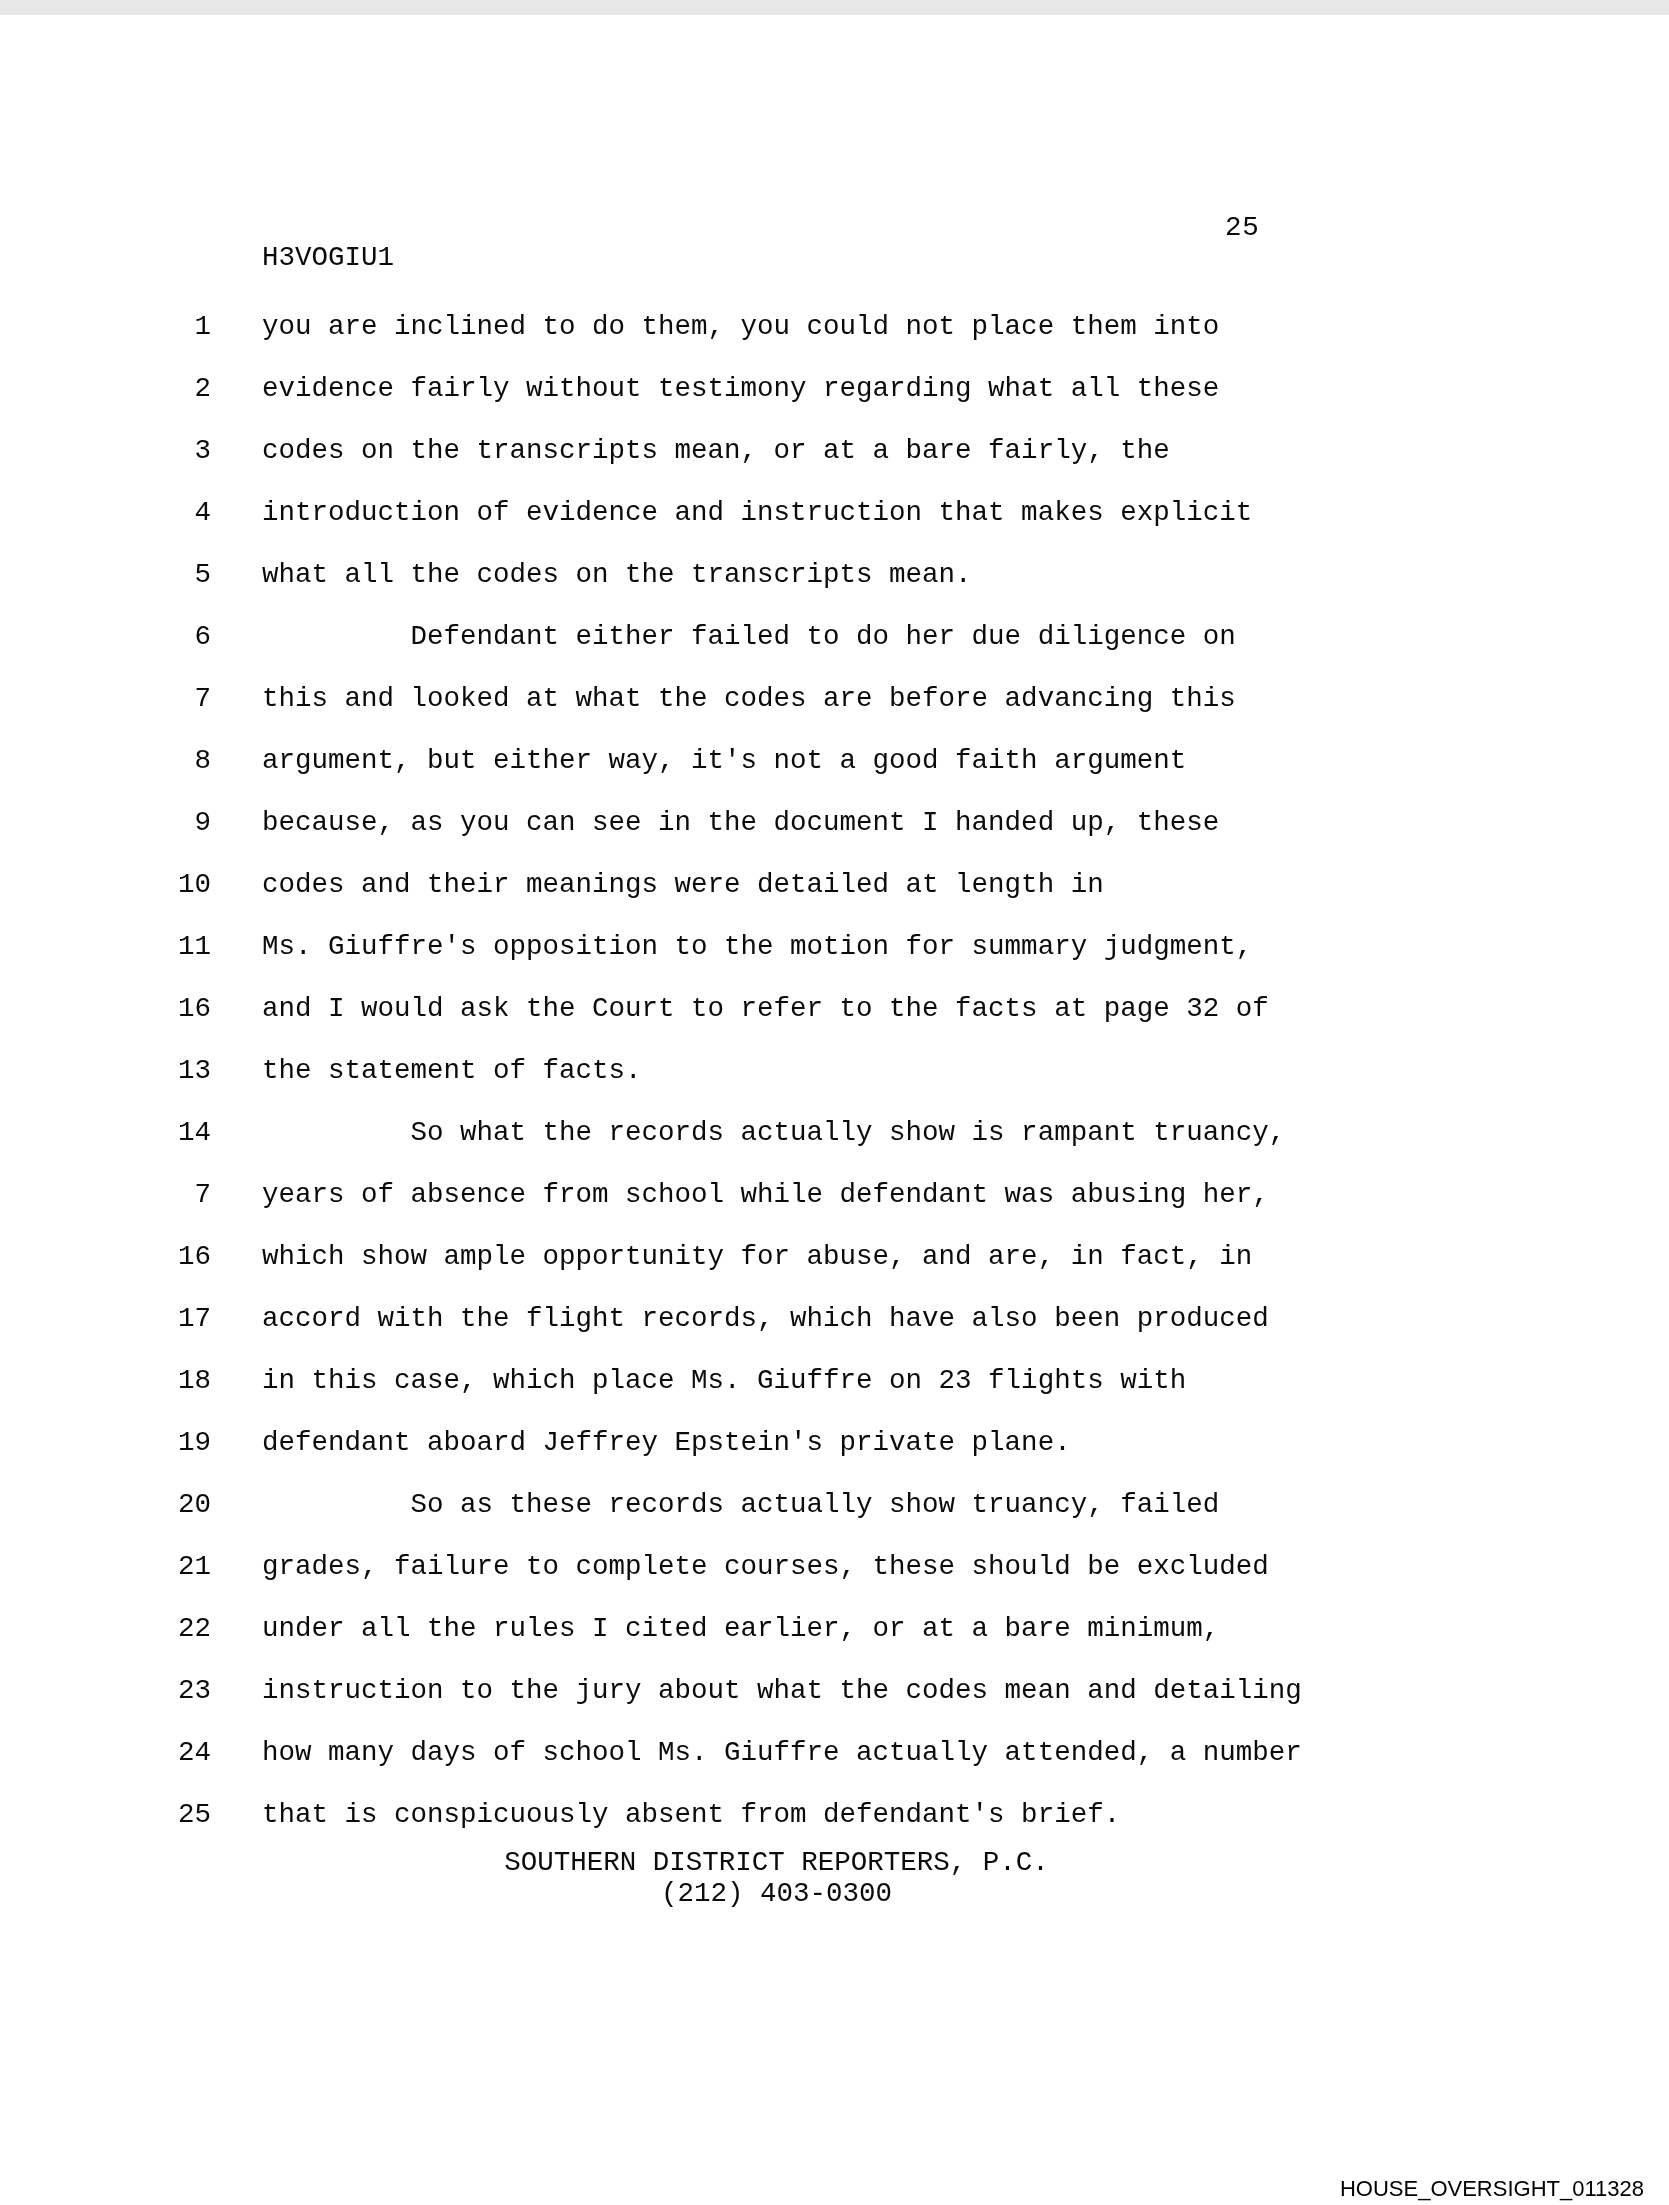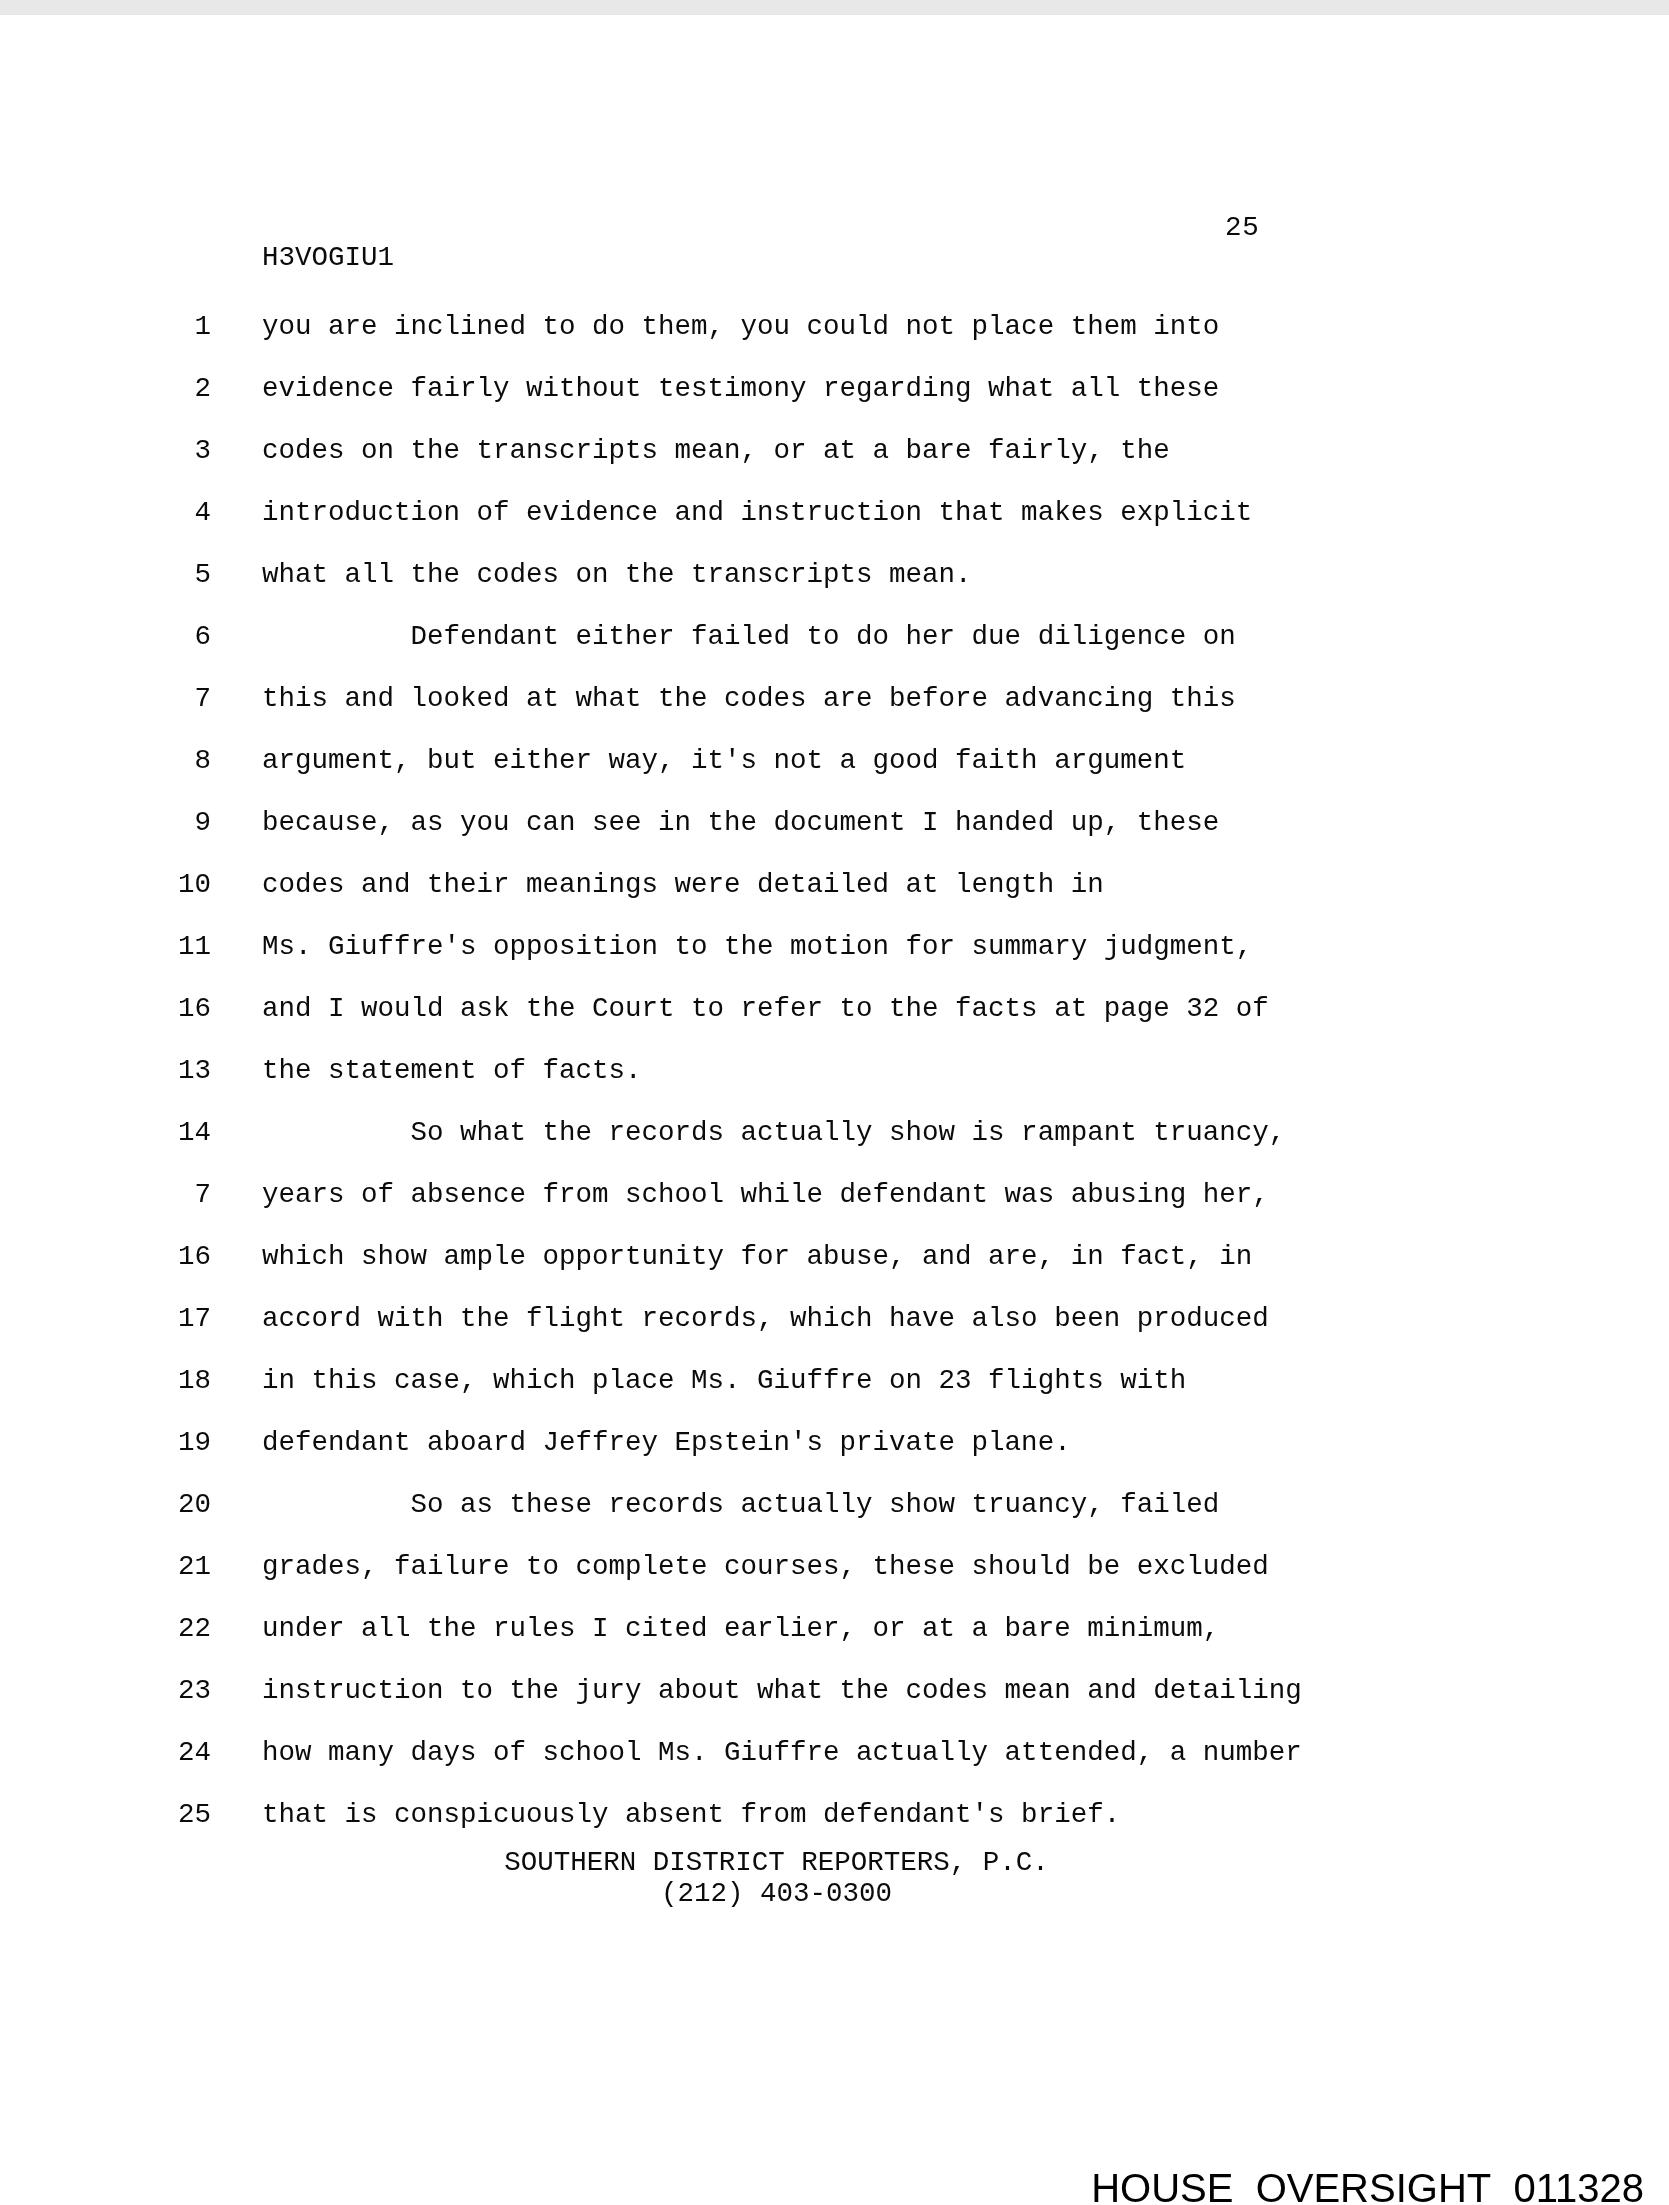--- a/index.html
+++ b/index.html
@@ -57,21 +57,21 @@
     width: 1029px;
     text-align: center;
     line-height: 31px;
   }
   .footer div { white-space: pre; }
   .watermark {
     position: absolute;
     top: 2158px;
     right: 25px;
     font-family: "Liberation Sans", sans-serif;
-    font-size: 40px;
+    font-size: 22px;
     line-height: 31px;
     color: #000000;
   }
 </style>
 </head>
 <body>
 
 <div class="page">
 
   <div class="page-number">25</div>

